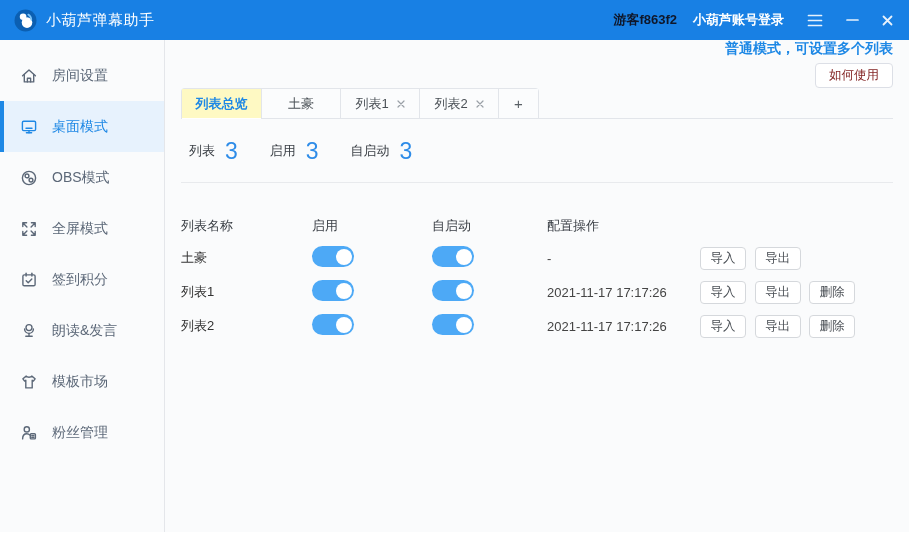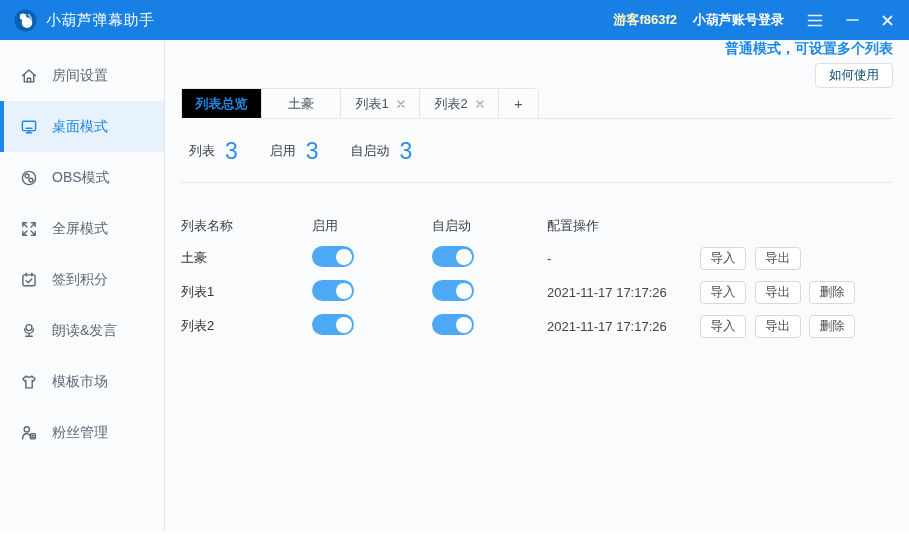--- a/index.html
+++ b/index.html
@@ -4,50 +4,50 @@
 <style>
   * { margin:0; padding:0; box-sizing:border-box; }
   html,body { width:909px; height:536px; overflow:hidden; background:#fff;
     font-family:"Liberation Sans","DejaVu Sans",sans-serif; }
 
   
   .titlebar { height:40px; background:#1880E4; display:flex; align-items:center; padding:0 16px 0 14px; }
   .logo { width:23px; height:23px; flex:0 0 auto; display:flex; }
   .app-title { color:#fff; font-size:15px; margin-left:9px; letter-spacing:.5px; }
   .tb-spacer { flex:1; }
-  .guest-id { color:#fef9c3; font-size:13px; font-weight:700; }
+  .guest-id { color:#0f172a; font-size:13px; font-weight:700; }
   .login-link { color:#fff; font-size:13px; font-weight:700; margin-left:16px; cursor:pointer; }
   .win-icon { margin-left:23px; display:flex; align-items:center; color:#E8F2FC; cursor:pointer; }
 
   
   .app-body { display:flex; height:492px; background:#FAFBFC; }
 
   
   .sidebar { width:165px; flex:0 0 auto; border-right:1px solid #E4E6EA; padding-top:10px; background:#FAFBFC; }
   .side-item { height:51px; display:flex; align-items:center; padding-left:16px;
     border-left:4px solid transparent; color:#5C6878; font-size:14px; cursor:pointer; }
   .side-item .s-icon { width:18px; height:18px; margin-right:14px; display:flex; }
   .side-item.active { background:#E7F2FD; border-left-color:#1E88E5; color:#1E88E5; }
 
   
   .main { flex:1; padding:0 16px; background:#FAFBFC; }
 
   .content-header { height:48px; display:flex; align-items:flex-end; justify-content:space-between;flex-direction:column; }
   .mode-title { color:#1E88E5; font-size:14px; font-weight:700; }
   .help-btn { height:25px; padding:0 13px; background:#fff; border:1px solid #DCDFE6; border-radius:4px;
-    font-size:12.5px; color:#0c4a6e; cursor:pointer; font-family:inherit; }
+    font-size:12.5px; color:#7f1d1d; cursor:pointer; font-family:inherit; }
 
   
   .tab-bar { display:flex; align-items:flex-end; border-bottom:1px solid #E2E5EA; }
   .tabs-nav { display:inline-flex; border:1px solid #E2E5EA; border-bottom:none; border-radius:4px 4px 0 0;
     margin-bottom:-1px; background:#fff; }
   .tab { width:79px; height:30px; display:flex; align-items:center; justify-content:center; gap:8px;
     font-size:13px; color:#4A5056; cursor:pointer; border-bottom:1px solid #E2E5EA; background:#FBFCFD; }
   .tab + .tab { border-left:1px solid #E2E5EA; }
-  .tab.active { color:#1E88E5; font-weight:700; border-bottom-color:#fff; background:#000000; }
+  .tab.active { color:#1E88E5; font-weight:700; border-bottom-color:#fff; background:#fef9c3; }
   .tab.tab-add { width:40px; font-size:15px; color:#5A6066; }
   .tab-close { display:flex; color:#9AA0A6; }
 
   
   .stats-row { display:flex; padding:18px 0 0 8px; height:46px; }
   .stat { display:flex; align-items:center; margin-right:32px; }
   .stat-label { font-size:13px; color:#3A3F45; }
   .stat-value { font-size:23px; color:#2E8CE8; margin-left:10px; line-height:1; }
 
   .divider { border-top:1px solid #E8EAED; margin-top:17px; }

